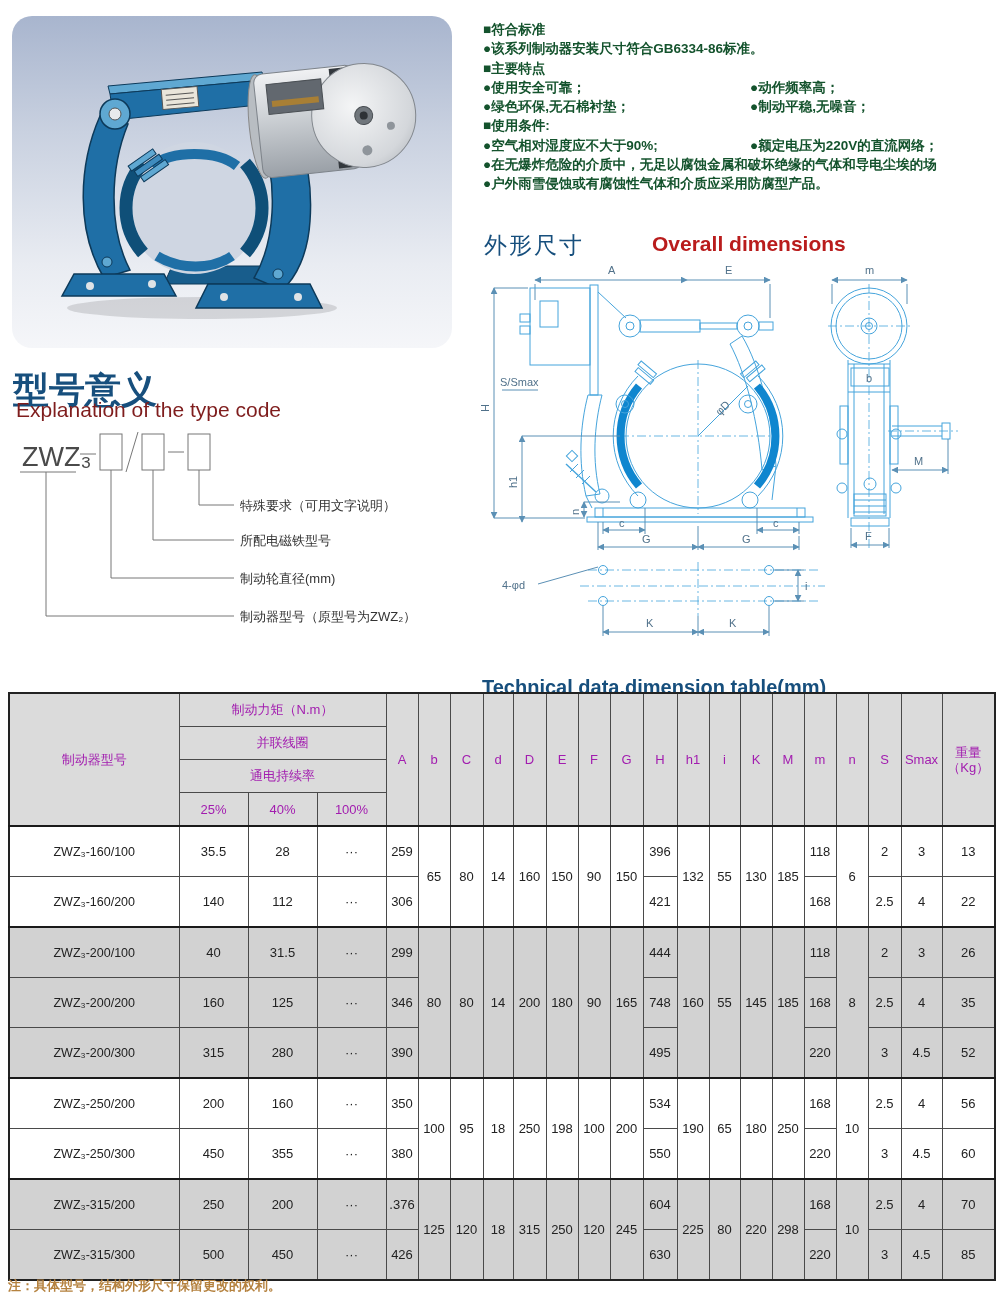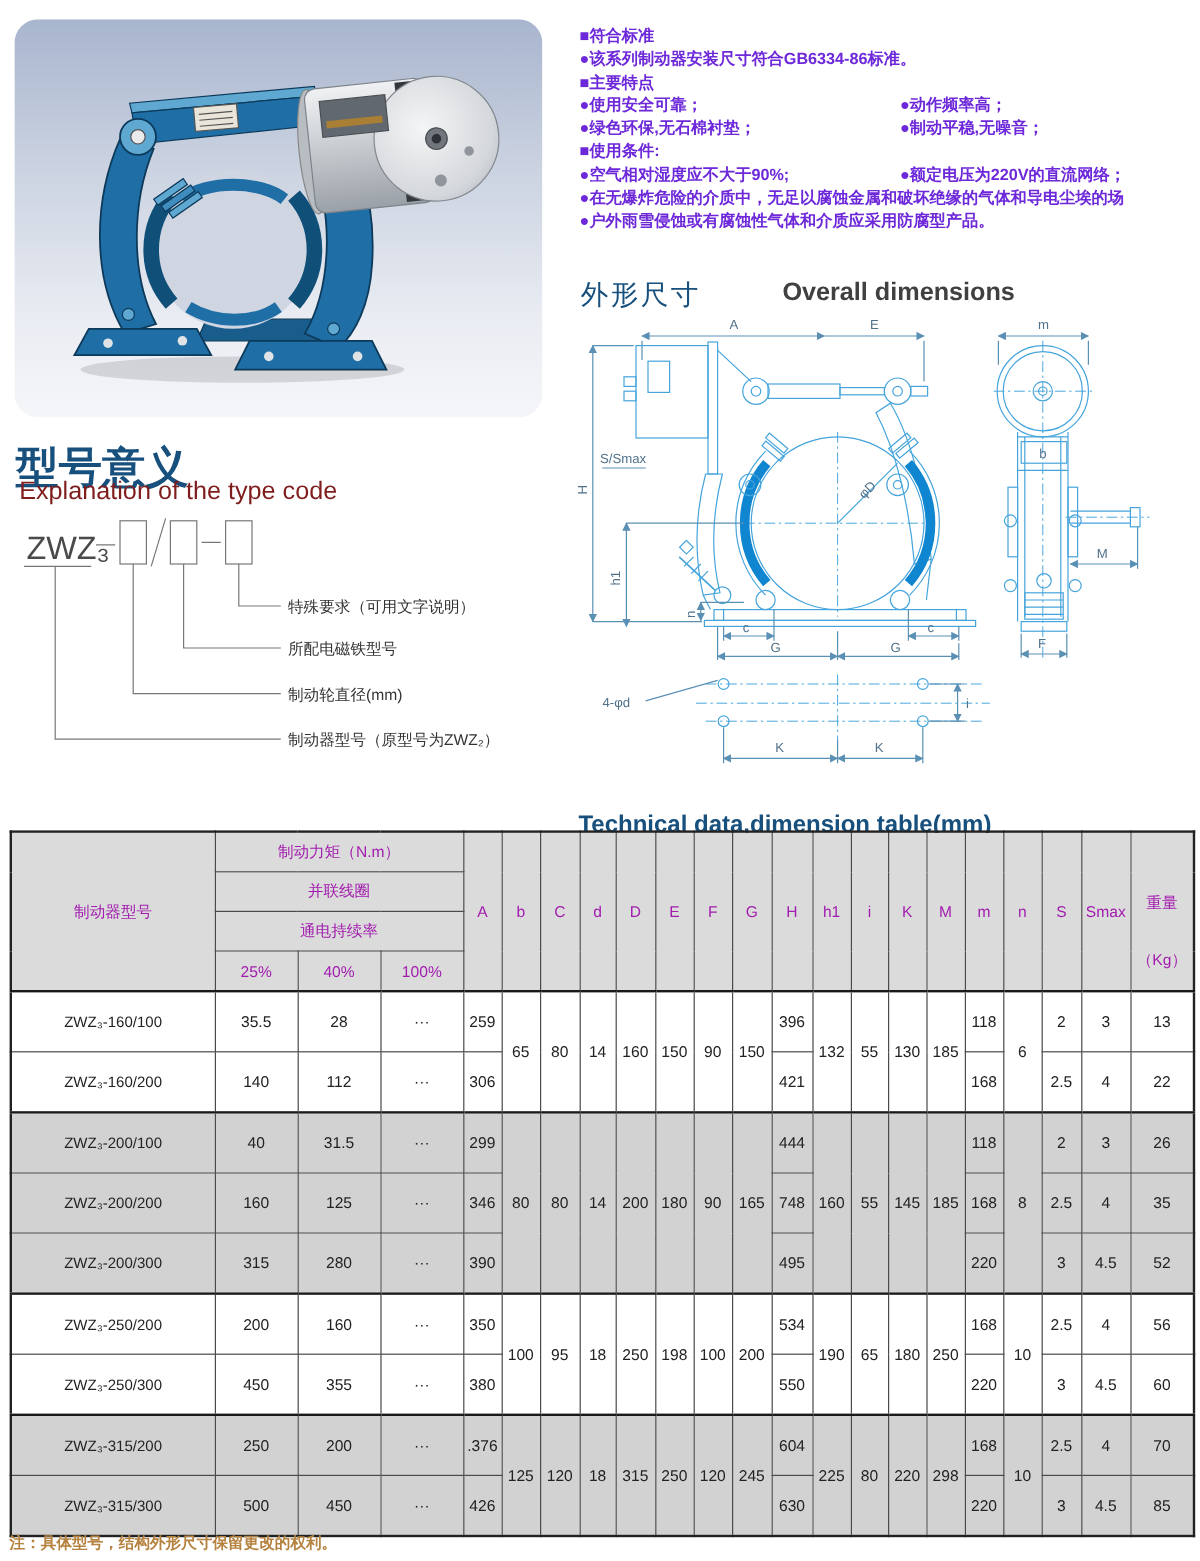--- a/index.html
+++ b/index.html
@@ -1,45 +1,45 @@
 <!DOCTYPE html>
 <html><head>
 <meta charset="utf-8">
 <style>
   html,body{margin:0;padding:0;background:#fff;}
   .page{position:relative;width:1000px;height:1301px;background:#fff;overflow:hidden;
         font-family:"Liberation Sans","DejaVu Sans",sans-serif;color:#1a1a1a;}
   
   .photo{position:absolute;left:12px;top:16px;width:440px;height:332px;}
   
-  .intro{position:absolute;left:483px;top:21px;width:515px;font-size:13.5px;font-weight:bold;color:#6d28d9;}
+  .intro{position:absolute;left:483px;top:21px;width:515px;font-size:13.5px;font-weight:bold;color:#14532d;}
   .irow{position:relative;height:19.3px;white-space:nowrap;}
   .ir{position:absolute;left:267px;top:0;}
   
   .tc-title-zh{position:absolute;left:13px;top:366px;font-size:36px;font-weight:bold;color:#174f7d;}
   .tc-title-en{position:absolute;left:16px;top:398px;font-size:21px;font-weight:normal;color:#7f1d1d;}
   .tc-svg{position:absolute;left:16px;top:424px;}
   
   .od-title-zh{position:absolute;left:484px;top:230px;font-size:23px;font-weight:normal;color:#174f7d;letter-spacing:2px;}
-  .od-title-en{position:absolute;left:652px;top:232px;font-size:21px;font-weight:bold;color:#404040;}
+  .od-title-en{position:absolute;left:652px;top:232px;font-size:21px;font-weight:bold;color:#b91c1c;}
   .dims-svg{position:absolute;left:480px;top:256px;}
   
   .tb-title-zh{position:absolute;left:8px;top:655px;font-size:20px;font-weight:bold;color:#174f7d;}
   .tb-title-en{position:absolute;left:482px;top:655px;font-size:20px;font-weight:bold;color:#174f7d;margin-top:21px;}
   
   .spec{position:absolute;left:8px;top:692px;border-collapse:collapse;table-layout:fixed;width:986px;
         font-size:13px;color:#222;border:2px solid #222;}
   .spec td{border:1px solid #4a4a4a;text-align:center;vertical-align:middle;padding:0;overflow:hidden;}
   .spec tr.hr td{background:#dbdbdb;height:32px;font-weight:normal;color:#a21caf;}
   .spec tr.body td{height:49px;}
   .spec tr.g1 td,.spec tr.g3 td{background:#d2d2d2;}
   .spec tr.g0 td,.spec tr.g2 td{background:#ffffff;}
   .spec tr.grp td{border-top:2px solid #1a1a1a;}
   .spec .model-cell{font-size:12.5px;}
-  .spec .wh div{line-height:15px;margin-top:32px;}
+  .spec .wh div{line-height:15px;}
   .note{position:absolute;left:8px;top:1277px;font-size:13px;font-weight:bold;color:#b5823f;}
   svg text{font-family:"Liberation Sans","DejaVu Sans",sans-serif;}
   .dl{stroke:#45a4dc;fill:none;stroke-width:1;}
   .dl2{stroke:#45a4dc;fill:none;stroke-width:1.4;}
   .cl{stroke:#45a4dc;fill:none;stroke-width:0.8;stroke-dasharray:9 3 2 3;}
   .dim{stroke:#5b90b5;fill:none;stroke-width:1;}
   .dtx{fill:#50718a;font-size:11px;}
   .shoe{stroke:#0f86cf;stroke-width:8;fill:none;}
 </style>
 </head>

